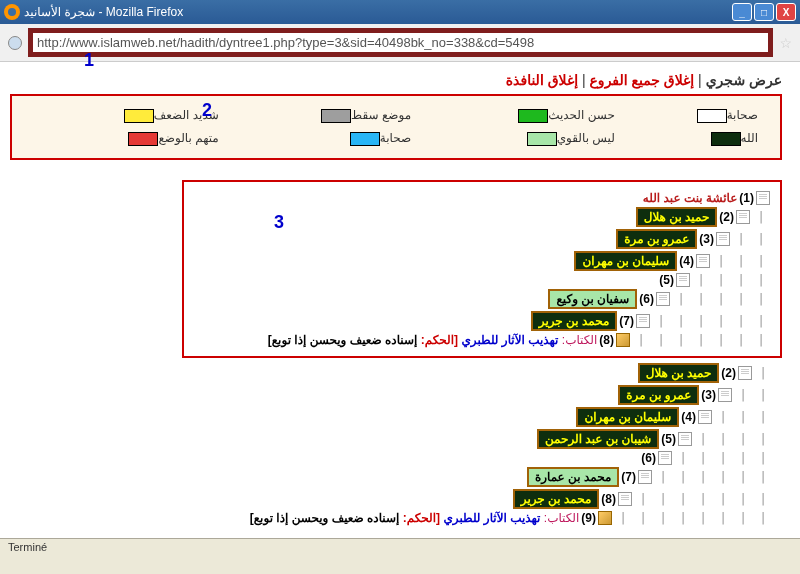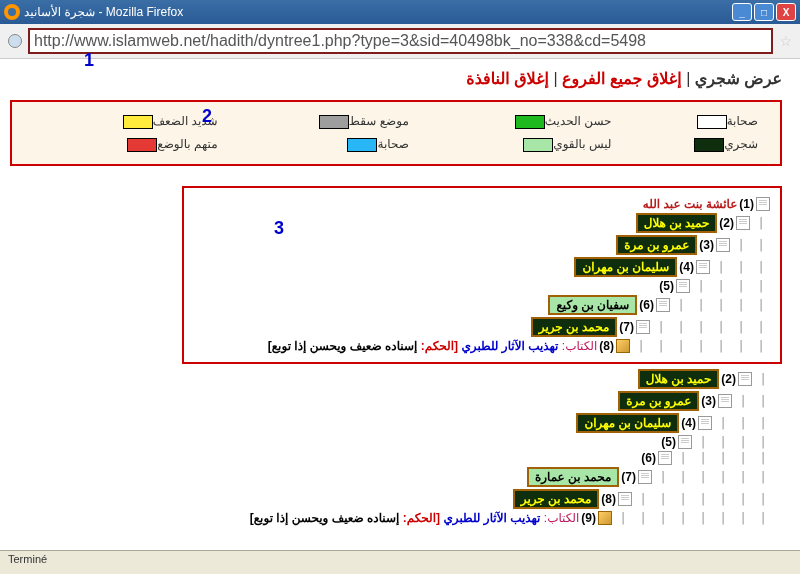--- a/index.html
+++ b/index.html
@@ -8,25 +8,25 @@
 .titlebar .ff-icon { width: 16px; height: 16px; background: #ff9500; border-radius: 50%; margin-right: 4px; position: relative; }
 .titlebar .ff-icon::after { content: ""; position: absolute; width: 8px; height: 8px; background: #3a6ea5; border-radius: 50%; top: 4px; left: 4px; }
 .titlebar-text { flex: 1; font-size: 12px; }
 .win-btns { display: flex; gap: 2px; }
 .win-btn { width: 20px; height: 18px; border: 1px solid #fff; border-radius: 3px; display: flex; align-items: center; justify-content: center; font-size: 10px; font-weight: bold; cursor: pointer; }
 .win-min { background: #4a8ad4; color: #fff; }
 .win-max { background: #4a8ad4; color: #fff; }
 .win-close { background: #e04343; color: #fff; }
 .urlbar { background: #f0f0f0; border-bottom: 1px solid #ccc; padding: 4px 8px; display: flex; align-items: center; gap: 6px; }
 .globe-icon { width: 14px; height: 14px; border: 1px solid #888; border-radius: 50%; background: #cde; }
-.url-input { flex: 1; border: 2px solid #7f1d1d; padding: 2px 4px; font-size: 16px; color: #555; background: #fff; }
+.url-input { flex: 1; border: 5px solid #7f1d1d; padding: 2px 4px; font-size: 13px; color: #555; background: #fff; }
 .star-icon { color: #ccc; font-size: 14px; cursor: pointer; }
 .content { padding: 10px 18px 10px 10px; direction: rtl; background: #fff; }
 .annotation { position: absolute; color: #0000cc; font-weight: bold; font-size: 18px; direction: ltr; }
-.topnav { text-align: right; font-size: 16px; margin-bottom: 12px; }
+.topnav { text-align: right; font-size: 14px; margin-bottom: 6px; }
 .topnav a { color: #cc0000; text-decoration: none; font-weight: bold; }
 .topnav .sep { color: #333; }
 .topnav .dark { color: #333; font-weight: bold; }
 .legend-box { border: 2px solid #cc0000; background: #fdf6e8; padding: 8px 14px; position: relative; }
 .legend-table { width: 100%; border-collapse: collapse; }
 .legend-table td { padding: 4px 8px; font-size: 12px; color: #333; white-space: nowrap; text-align: right; }
 .swatch { display: inline-block; width: 30px; height: 14px; border: 1px solid #000; vertical-align: middle; margin-left: 6px; }
 .tree-wrap { margin-top: 20px; border: 2px solid #cc0000; padding: 8px 10px 8px 10px; position: relative; width: 600px; float: right; margin-right: 0; }
 .tree-wrap2 { margin-top: 4px; padding: 0 10px; width: 600px; float: right; clear: both; }
 .tree-row { display: flex; align-items: center; justify-content: flex-start; gap: 2px; padding: 1px 0; font-size: 12px; direction: rtl; }
@@ -39,21 +39,21 @@
 .name-plain { color: #b91c1c; font-weight: bold; }
 .name-box { display: inline-block; padding: 1px 6px; color: #ffff00; font-weight: bold; border: 2px solid #a16207; text-align: right; }
 .bg-darkgreen { background: #0e2e0e; }
 .bg-green { background: #1eb91e; color: #000; }
 .bg-ltgreen { background: #a8e6a8; color: #000; }
 .book-line { font-size: 12px; }
 .book-kitab { color: #be185d; font-weight: normal; }
 .book-title { color: #0000cc; font-weight: bold; }
 .book-hukm { color: #cc0000; font-weight: bold; }
 .book-rest { color: #000; font-weight: bold; }
-.statusbar { position: fixed; bottom: 0; left: 0; right: 0; background: #ece9d8; border-top: 1px solid #aca899; height: 24px; padding: 2px 8px; font-size: 11px; color: #333; direction: ltr; }
+.statusbar { position: fixed; bottom: 0; left: 0; right: 0; background: #ece9d8; border-top: 1px solid #aca899; height: 36px; padding: 2px 8px; font-size: 11px; color: #333; direction: ltr; }
 </style>
 </head>
 <body>
 
 <div class="titlebar">
   <span class="ff-icon"></span>
   <span class="titlebar-text">شجرة الأسانيد - Mozilla Firefox</span>
   <div class="win-btns">
     <div class="win-btn win-min">_</div>
     <div class="win-btn win-max">□</div>
@@ -82,21 +82,21 @@
     <div class="annotation" style="top:4px; left:190px;">2</div>
     <table class="legend-table">
       <tbody>
           <tr>
         <td><span>صحابة</span><span class="swatch" style="background:#ffffff"></span></td>
         <td><span>حسن الحديث</span><span class="swatch" style="background:#1eb91e"></span></td>
         <td><span>موضع سقط</span><span class="swatch" style="background:#9e9e9e"></span></td>
         <td><span>شديد الضعف</span><span class="swatch" style="background:#ffeb3b"></span></td>
       </tr>
       <tr>
-        <td><span>شجري</span><span class="swatch" style="background:#0e2e0e"></span></td>
+        <td><span>الله</span><span class="swatch" style="background:#0e2e0e"></span></td>
         <td><span>ليس بالقوي</span><span class="swatch" style="background:#a8e6a8"></span></td>
         <td><span>صحابة</span><span class="swatch" style="background:#29b6f6"></span></td>
         <td><span>متهم بالوضع</span><span class="swatch" style="background:#e53935"></span></td>
       </tr>
     </tbody>
       </table>
   </div>
 
   <div class="tree-wrap">
     <div class="annotation" style="top:30px; left:90px;">3</div>
@@ -197,20 +197,21 @@
       <span class="num">(4)</span>
       <span class="name-box bg-darkgreen">سليمان بن مهران</span>
     </div>
     <div class="tree-row">
       <span class="pipe">|</span>
         <span class="pipe">|</span>
         <span class="pipe">|</span>
         <span class="pipe">|</span>
       <span class="tree-icon doc-ico"></span>
       <span class="num">(5)</span>
+      <span class="name-box bg-darkgreen">شيبان بن عبد الرحمن</span>
     </div>
     <div class="tree-row">
       <span class="pipe">|</span>
         <span class="pipe">|</span>
         <span class="pipe">|</span>
         <span class="pipe">|</span>
         <span class="pipe">|</span>
       <span class="tree-icon doc-ico"></span>
       <span class="num">(6)</span>
     </div>

